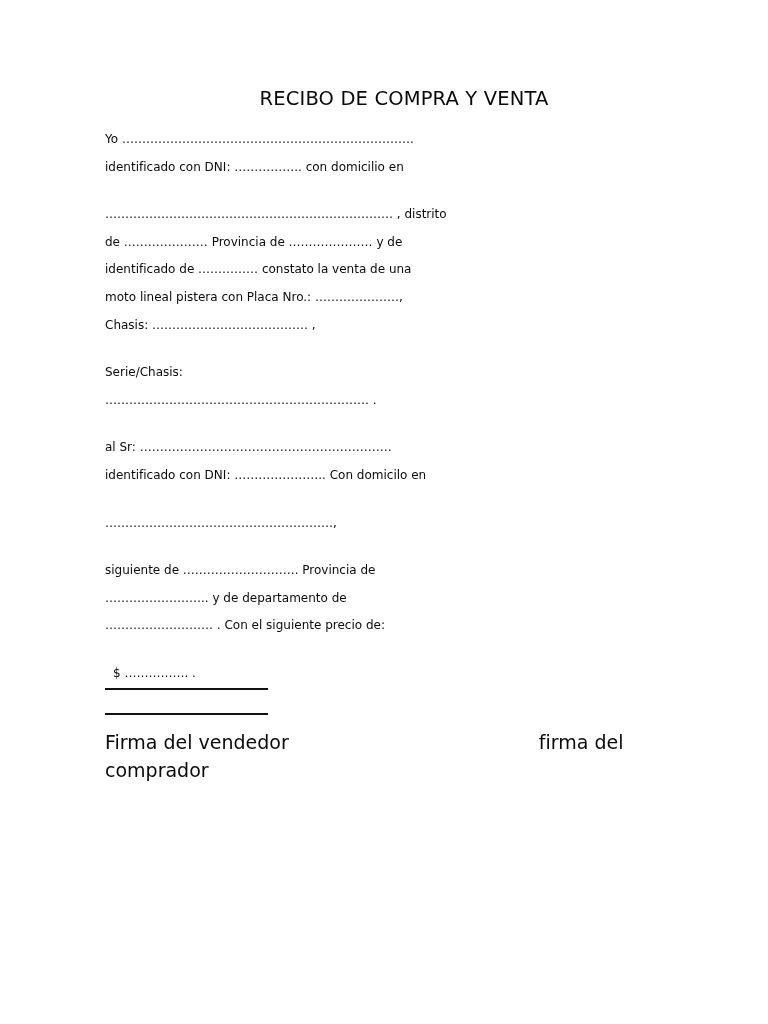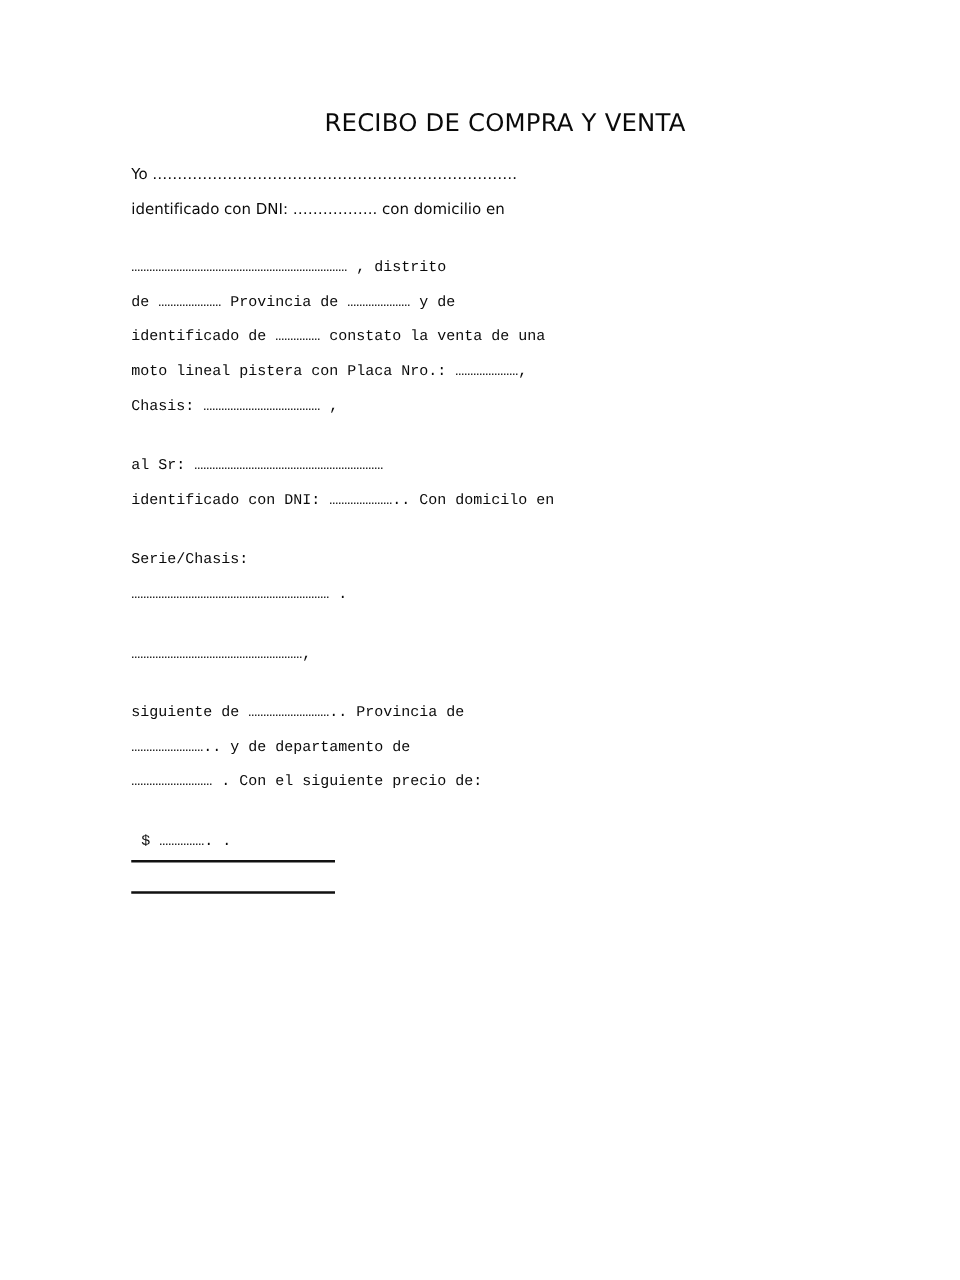--- a/index.html
+++ b/index.html
@@ -51,21 +51,20 @@
   }
 
   .para {
     margin: 0;
     padding: 0;
     word-wrap: break-word;
     overflow-wrap: break-word;
   }
   .para + .para {
     margin-top: 20px;
-    font-family: Liberation Mono, monospace;
   }
 
   
   .para.indent {
     padding-left: 8px;
   }
 
   
   .sig-area {
     position: absolute;
@@ -113,27 +112,27 @@
 
     <p class="para">
       <span>……………………………………………………………… , distrito</span><br>
       <span>de ………………… Provincia de ………………… y de</span><br>
       <span>identificado de …………… constato la venta de una</span><br>
       <span>moto lineal pistera con Placa Nro.: …………………,</span><br>
       <span>Chasis: ………………………………… ,</span>
     </p>
 
     <p class="para">
-      <span>al Sr: ………………………………………………………</span><br>
-      <span>identificado con DNI: ………………….. Con domicilo en</span>
+      <span>Serie/Chasis:</span><br>
+      <span>………………………………………………………… .</span>
     </p>
 
     <p class="para">
-      <span>Serie/Chasis:</span><br>
-      <span>………………………………………………………… .</span>
+      <span>al Sr: ………………………………………………………</span><br>
+      <span>identificado con DNI: ………………….. Con domicilo en</span>
     </p>
 
     <p class="para">
       <span>…………………………………………………,</span>
     </p>
 
     <p class="para">
       <span>siguiente de ……………………….. Provincia de</span><br>
       <span>…………………….. y de departamento de</span><br>
       <span>……………………… . Con el siguiente precio de:</span>
@@ -141,15 +140,19 @@
 
     <p class="para indent">
       <span>$ ……………. .</span>
     </p>
 
   </div>
 
   <div class="sig-area">
     <hr class="sig-rule">
     <hr class="sig-rule second">
+    <div class="sig-labels">
+      <span>Firma del vendedor</span><span class="sig-gap"></span><span>firma</span>
+      <span>del comprador</span>
+    </div>
   </div>
 
 </div>
 
 </body></html>

